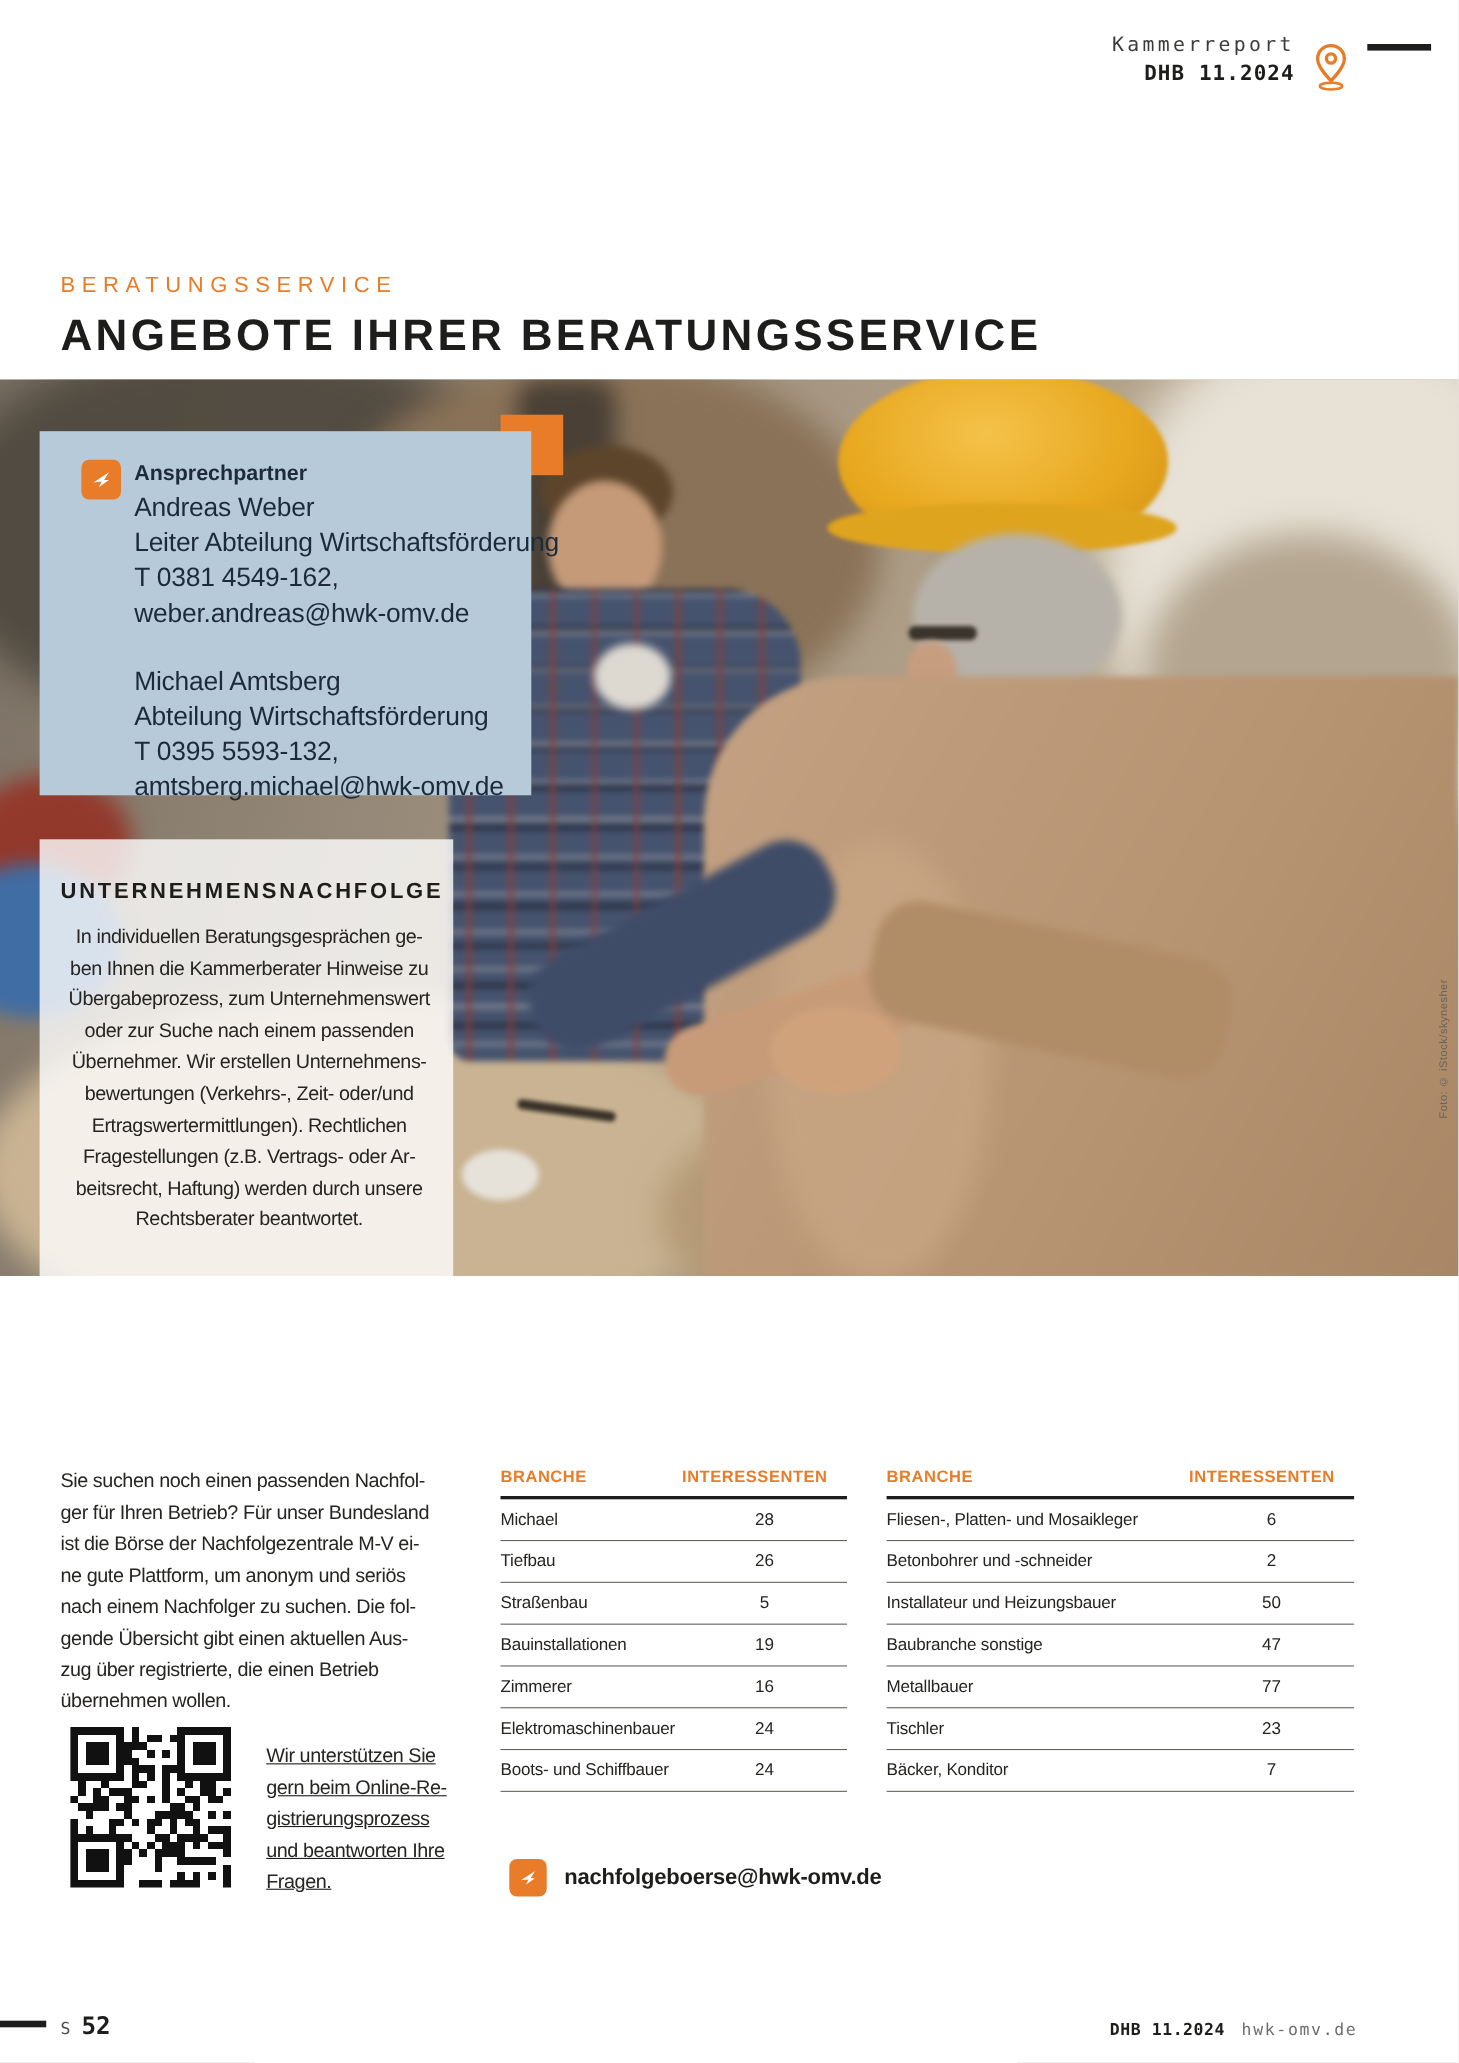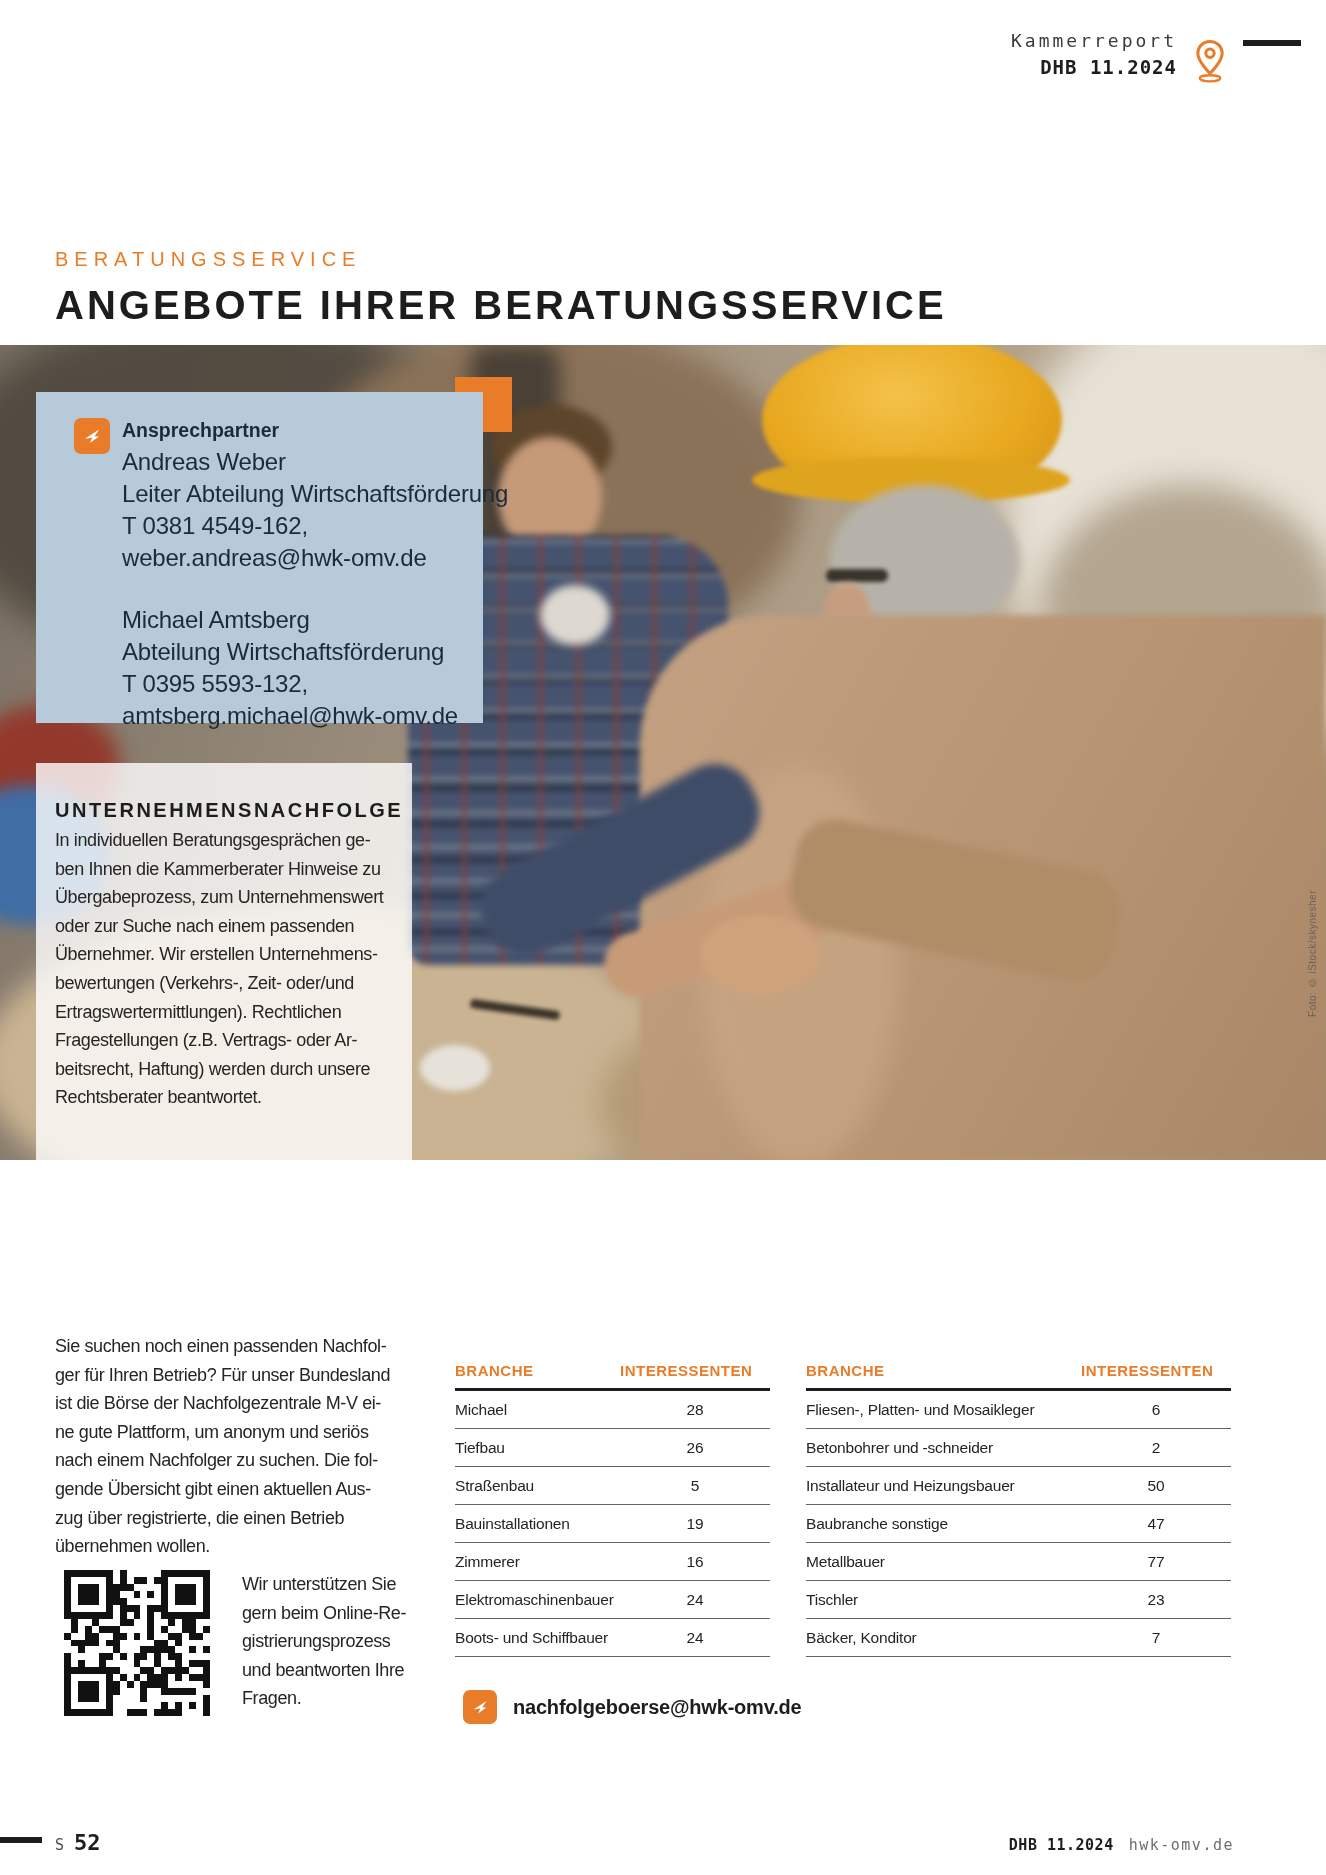--- a/index.html
+++ b/index.html
@@ -61,40 +61,40 @@
                box-sizing:border-box;padding:22px 20px 0 86px;color:#1c2b3a;}
   .contact-icon{position:absolute;left:38px;top:26px;width:36px;height:36px;background:#e87c28;border-radius:7px;
                 display:flex;align-items:center;justify-content:center;}
   .contact-heading{font-size:19.5px;font-weight:bold;line-height:32px;}
   .contact-line{font-size:24px;line-height:32px;letter-spacing:-.2px;white-space:nowrap;}
   .contact-gap{height:30px;}
   
   .succession-box{position:absolute;left:36px;top:763px;width:376px;height:397px;background:rgba(255,255,255,.8);
                   z-index:3;box-sizing:border-box;padding:36px 14px 0 19px;}
   .succession-title{font-size:20px;font-weight:bold;letter-spacing:2.5px;color:#1d1d1b;}
-  .succession-body{margin-top:4px;}
+  .succession-body{margin-top:15px;text-align:center;}
   .succession-body .tl{font-size:18px;line-height:28.6px;letter-spacing:-.4px;color:#262522;white-space:nowrap;}
   
   .boerse-head{position:absolute;left:55px;top:1233px;}
   .boerse-kicker{font-size:24px;letter-spacing:5px;color:#e87c28;font-weight:400;}
   .boerse-title{margin-top:11px;font-size:24px;font-weight:bold;letter-spacing:1px;color:#1d1d1b;}
   .boerse-intro{position:absolute;left:55px;top:1332px;}
   .boerse-intro .tl{font-size:18px;line-height:28.6px;letter-spacing:-.4px;color:#262522;white-space:nowrap;}
   
   .qr-block{position:absolute;left:64px;top:1570px;display:flex;gap:32px;}
   .qr-code{width:146px;height:146px;}
-  .qr-caption{}
+  .qr-caption{margin-top:12px;text-decoration:underline;}
   .qr-caption .tl{font-size:18px;line-height:28.6px;letter-spacing:-.4px;color:#262522;white-space:nowrap;}
   
   .table-wrap{position:absolute;left:455px;top:1334px;width:776px;display:flex;gap:36px;}
   .sub-table{display:flex;flex-direction:column;}
   .sub-table.left{width:315px;}
   .sub-table.right{flex:1;}
   .t-head{display:flex;align-items:flex-end;padding-bottom:9px;border-bottom:3px solid #1d1d1b;}
-  .t-head .h-branch{flex:1;font-size:15px;font-weight:bold;color:#e87c28;letter-spacing:.5px;margin-top:28px;}
+  .t-head .h-branch{flex:1;font-size:15px;font-weight:bold;color:#e87c28;letter-spacing:.5px;}
   .t-head .h-count{width:150px;text-align:left;font-size:15px;font-weight:bold;color:#e87c28;letter-spacing:.5px;}
   .t-row{display:flex;align-items:center;height:37px;border-bottom:1px solid #66635e;}
   .t-branch{flex:1;font-size:15.5px;color:#262421;letter-spacing:-.2px;white-space:nowrap;}
   .t-count{width:150px;text-align:center;font-size:15.5px;color:#262421;}
   
   .email-row{position:absolute;left:463px;top:1690px;display:flex;align-items:center;gap:16px;}
   .email-icon{width:34px;height:34px;background:#e87c28;border-radius:7px;display:flex;align-items:center;justify-content:center;}
   .email-text{font-size:20px;font-weight:bold;color:#1d1d1b;letter-spacing:-.2px;}
   
   .edge-mark-bottom{position:absolute;left:0;top:1837px;width:42px;height:6px;background:#1d1d1b;}

